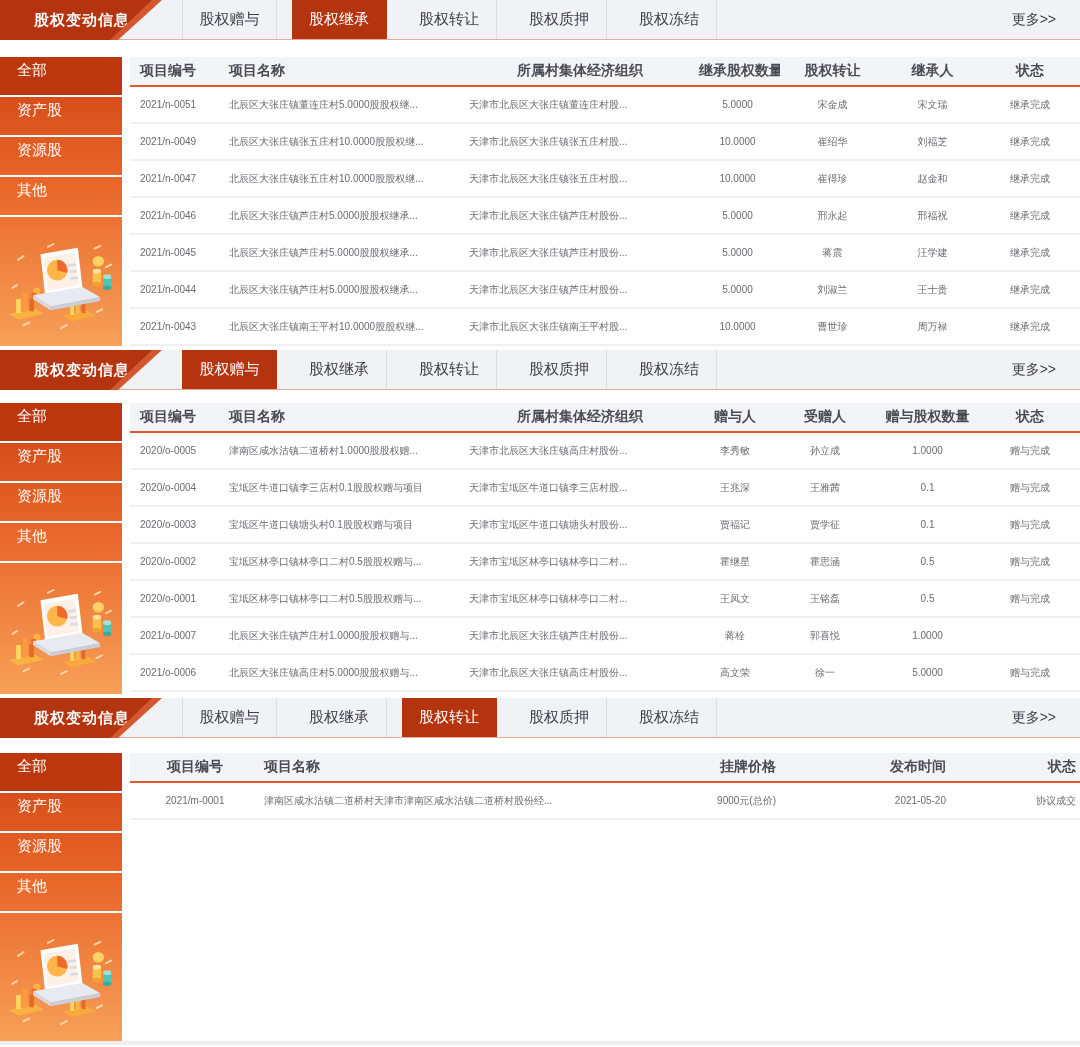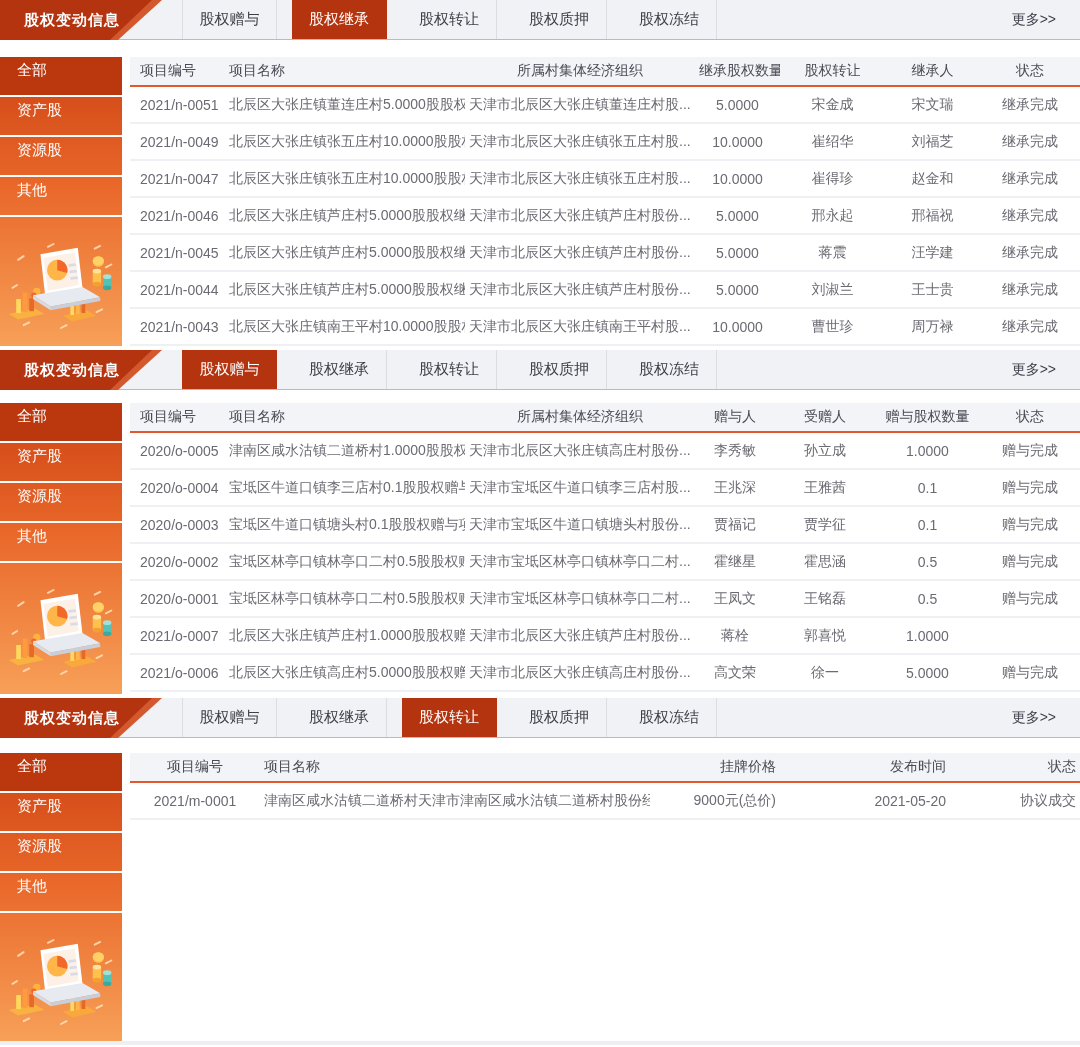--- a/index.html
+++ b/index.html
@@ -33,21 +33,21 @@
   .banner .banner-back{
     position:absolute;inset:0;
     background:#d4582e;
     clip-path:polygon(0 0,100% 0,calc(100% - 44px) 100%,0 100%);
   }
   .banner .banner-front{
     position:absolute;top:0;left:0;width:152px;height:40px;
     background:var(--accent-dark);
     clip-path:polygon(0 0,100% 0,calc(100% - 42px) 100%,0 100%);
     color:#fff;font-size:15px;font-weight:bold;letter-spacing:1px;
-    display:flex;align-items:center;padding-left:24px;
+    display:flex;align-items:center;padding-left:34px;
   }
   .tabs{display:flex;align-items:stretch;margin-left:5px;flex:1;}
   .tab{
     width:95px;display:flex;align-items:center;justify-content:center;
     font-size:15px;color:#3e3e48;cursor:pointer;
     border-right:1px solid #dcdde3;
     margin-left:15px;
   }
   .tab:first-child{border-left:1px solid #dcdde3;}
   .tab.active{
@@ -76,27 +76,27 @@
     color:#fff;font-size:15px;cursor:pointer;
     border-bottom:2px solid #fff;
   }
   .side-item.active{background:#bb370e;}
   .illu{margin:22px auto 0;width:112px;height:94px;}
 
   .table{flex:1;margin-left:8px;display:flex;flex-direction:column;}
   .thead{
     display:grid;height:30px;align-items:center;
     background:#f3f4f8;border-bottom:2px solid var(--accent-orange);
-    font-size:14px;font-weight:normal;color:var(--text-head);
+    font-size:14px;font-weight:bold;color:var(--text-head);
   }
   .tbody{flex:1;background:#fff;}
   .trow{
     display:grid;height:37px;align-items:center;
     background:#fff;border-bottom:2px solid var(--row-gap);
-    font-size:14px;color:var(--text-cell);
+    font-size:10px;color:var(--text-cell);
   }
   .th,.td{white-space:nowrap;overflow:hidden;padding:0 4px;}
 
   .s0 .thead,.s0 .trow{grid-template-columns:95px 240px 230px 85px 105px 95px 1fr;}
   .s1 .thead,.s1 .trow{grid-template-columns:95px 240px 230px 80px 100px 105px 1fr;}
   .s2 .thead,.s2 .trow{grid-template-columns:130px 390px 130px 170px 1fr;}
 
   .s0 .c0,.s1 .c0{text-align:left;padding-left:10px;}
   .s0 .c1,.s1 .c1,.s0 .c2,.s1 .c2{text-align:left;}
   .s0 .th.c2,.s1 .th.c2{text-align:center;}

